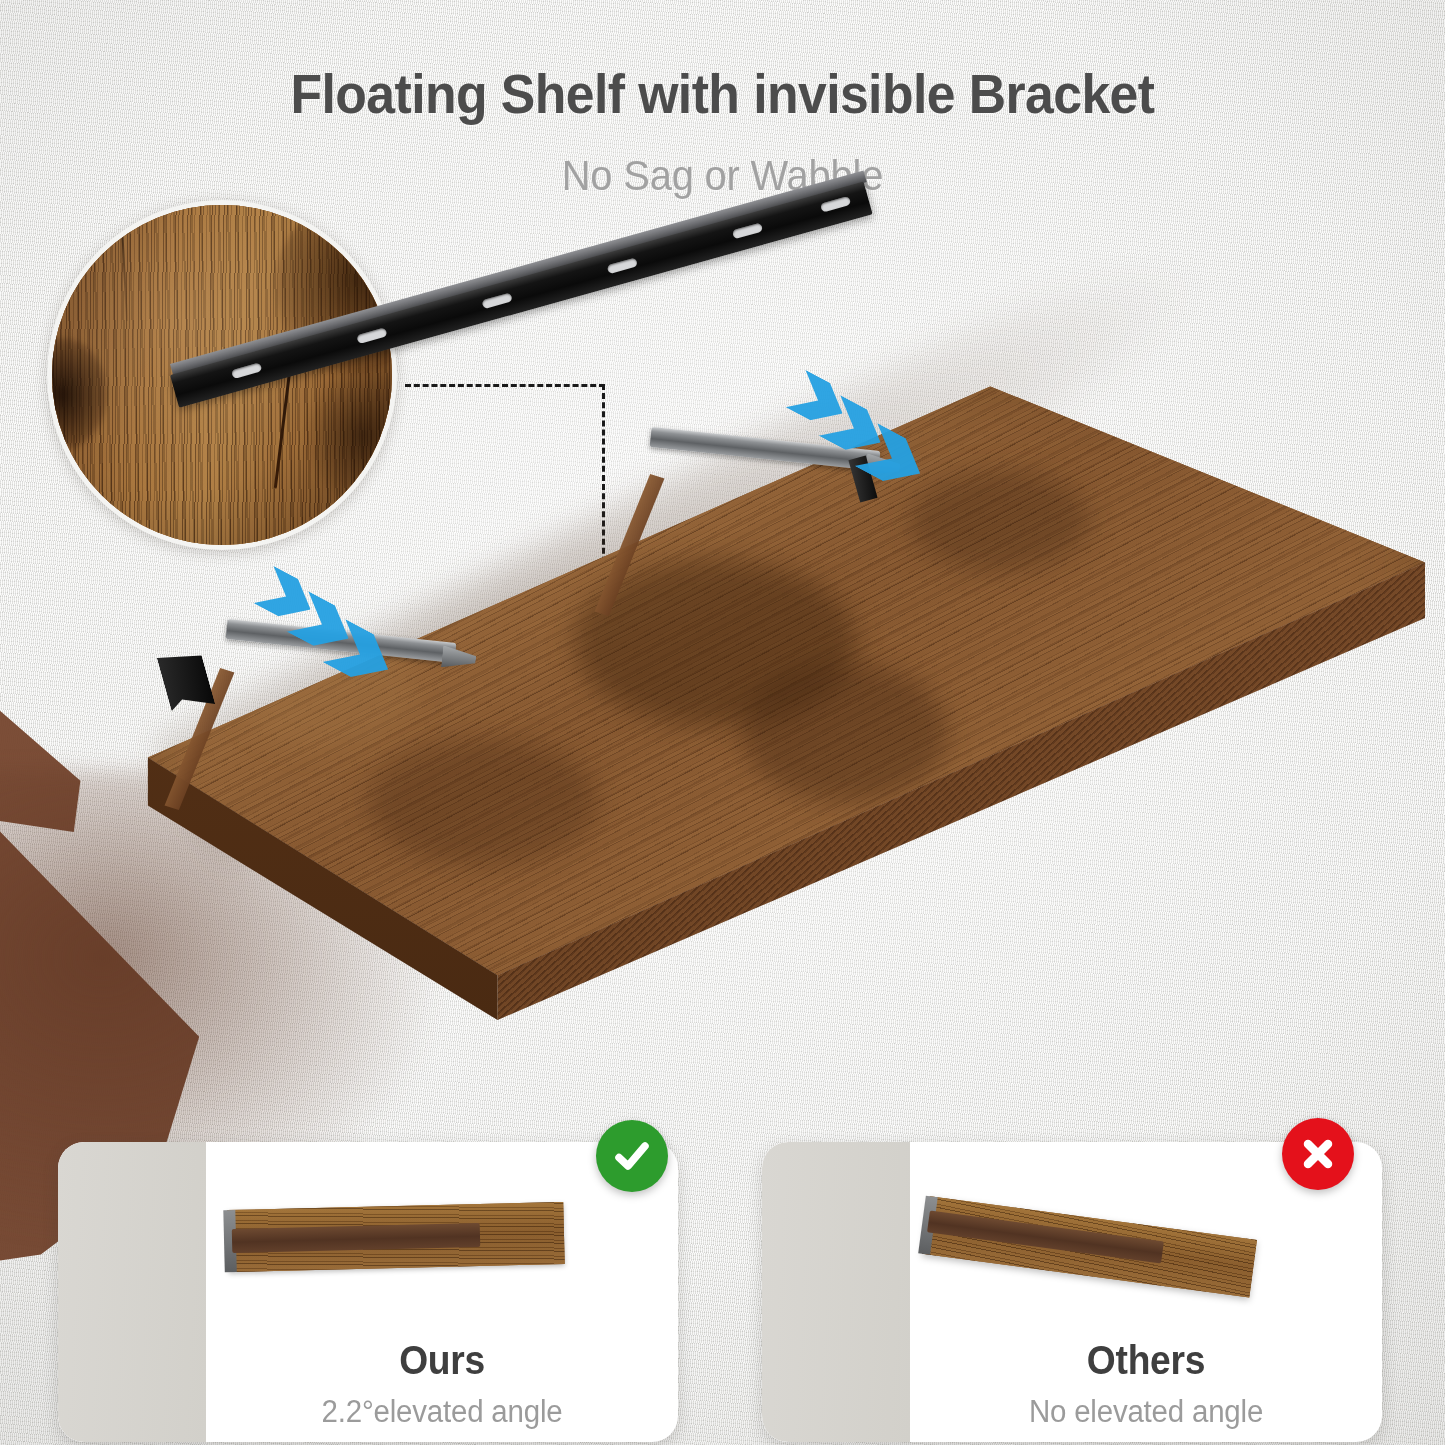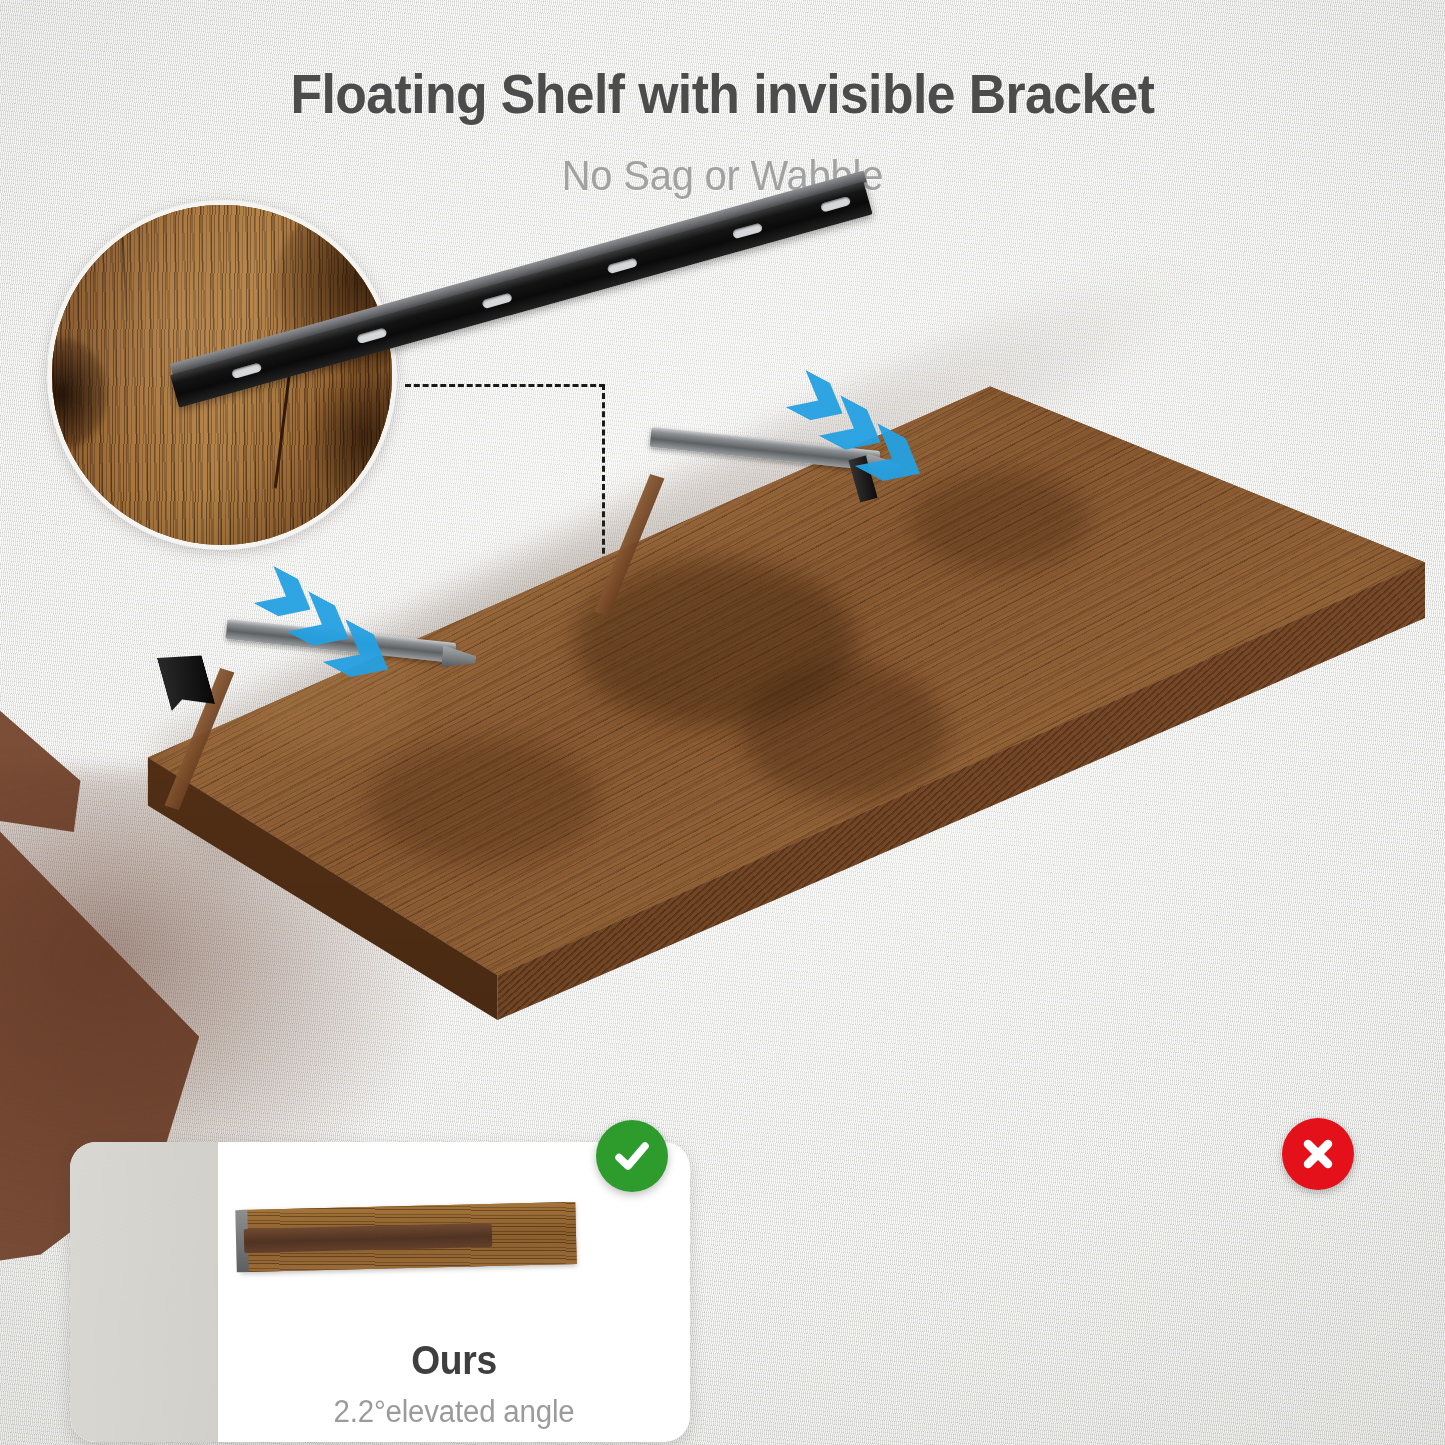--- a/index.html
+++ b/index.html
@@ -236,21 +236,21 @@
   .cgroup .c2{left:36px;top:28px;transform:rotate(28deg) scale(1.0);opacity:.95;}
   .cgroup .c3{left:74px;top:58px;transform:rotate(28deg) scale(1.06);opacity:.95;}
 
   
   .card{
     position:absolute;top:1142px;width:620px;height:300px;
     background:#ffffff;border-radius:26px;
     box-shadow:0 5px 16px rgba(70,66,60,.20);
     overflow:hidden;
   }
-  .card-left{left:70px;}
+  .card-left{left:58px;}
   .card-right{left:762px;}
   .card-wall{
     position:absolute;left:0;top:0;width:148px;height:300px;
     background:linear-gradient(93deg,#d9d7d2,#d2d0ca);
     border-radius:26px 0 0 26px;
   }
   .card-stage{position:absolute;left:148px;top:0;right:0;height:190px;}
 
   
   .sec{
@@ -393,20 +393,31 @@
     <div class="card-stage">
       <div class="sec">
         <div class="sec-plate"></div>
         <div class="sec-rod"></div>
       </div>
     </div>
     <div class="card-label">Ours</div>
     <div class="card-sub">2.2°elevated angle</div>
   </div>
 
+  <div class="card card-right">
+    <div class="card-wall"></div>
+    <div class="card-stage">
+      <div class="sec-o">
+        <div class="sec-plate"></div>
+        <div class="sec-rod"></div>
+      </div>
+    </div>
+    <div class="card-label">Others</div>
+    <div class="card-sub">No elevated angle</div>
+  </div>
 
   <div class="badge badge-ok">
     <svg width="44" height="44" viewBox="0 0 44 44" aria-hidden="true">
       <path d="M9 23.5 L18 32 L35 12" fill="none" stroke="#ffffff" stroke-width="7.5" stroke-linecap="round" stroke-linejoin="round"></path>
     </svg>
   </div>
   <div class="badge badge-no">
     <svg width="42" height="42" viewBox="0 0 42 42" aria-hidden="true">
       <path d="M11 11 L31 31 M31 11 L11 31" fill="none" stroke="#ffffff" stroke-width="8.5" stroke-linecap="round"></path>
     </svg>

